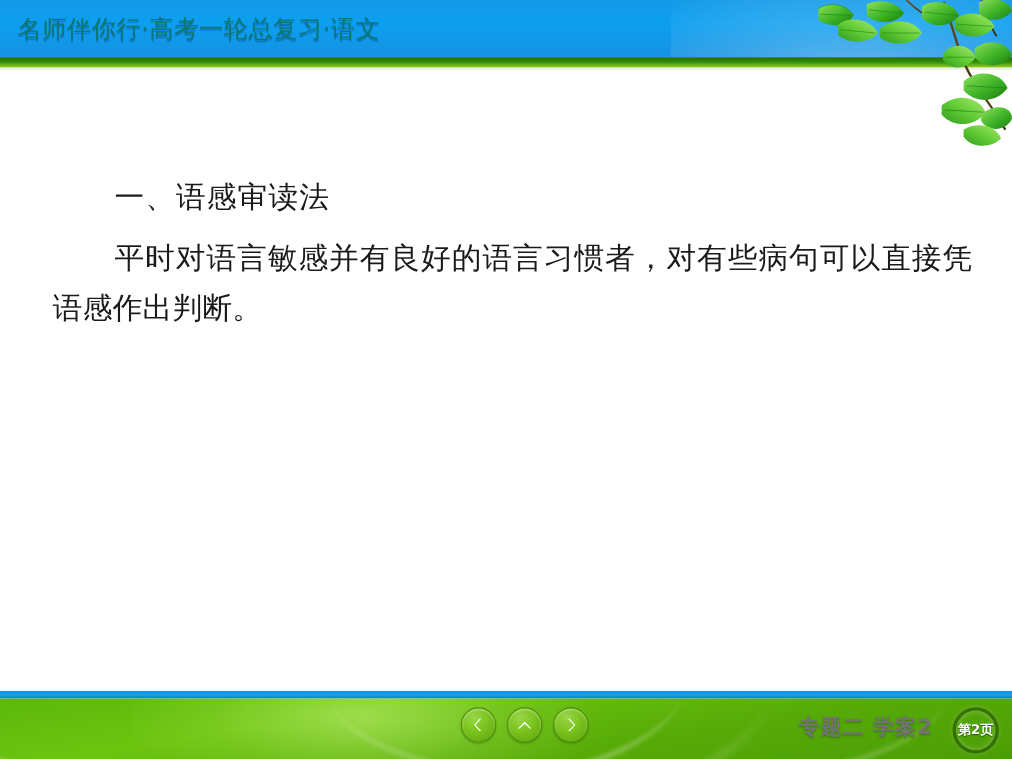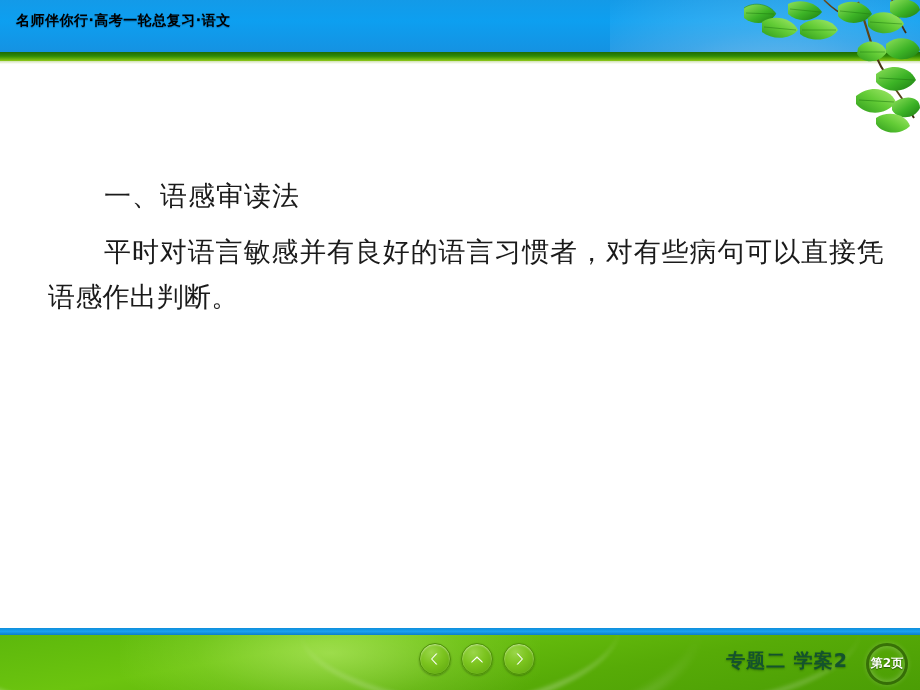--- a/index.html
+++ b/index.html
@@ -71,24 +71,24 @@
     right: -110px; top: -40px;
     width: 420px; height: 200px;
     background: radial-gradient(ellipse at 40% 80%, rgba(255,255,255,0.55) 0%, rgba(255,255,255,0.18) 40%, rgba(255,255,255,0) 72%);
   }
 
   .header-title {
     position: absolute;
     left: 16px;
     top: 12px;
     font-family: "DejaVu Sans", "Liberation Sans", sans-serif;
-    font-weight: bold;
-    font-size: 14px;
+    font-weight: normal;
+    font-size: 22px;
     letter-spacing: 0.5px;
-    color: #000000;
+    color: #0f766e;
     text-shadow: 0 1px 1px rgba(0,70,130,0.45);
     white-space: nowrap;
     z-index: 4;
   }
 
   
   .header-band {
     position: absolute;
     left: 0; top: 52px;
     width: 920px;
@@ -109,21 +109,21 @@
     right: 0; top: 0;
     width: 180px; height: 135px;
     z-index: 6;
     pointer-events: none;
   }
 
   
   .content {
     position: absolute;
     left: 48px;
-    top: 174px;
+    top: 157px;
     width: 836px;
   }
   .heading {
     font-size: 27px;
     line-height: 44px;
     color: #1a1a1a;
     text-indent: 56px;
     margin-bottom: 12px;
     letter-spacing: 1px;
   }
@@ -221,21 +221,21 @@
   .navbtn svg { display: block; }
 
   
   .footer-label {
     position: absolute;
     right: 72px;
     top: 648px;
     font-family: "DejaVu Sans", "Liberation Sans", sans-serif;
     font-weight: bold;
     font-size: 19px;
-    color: #14532d;
+    color: #737373;
     text-shadow: 0 1px 2px rgba(30,80,0,0.55);
     white-space: nowrap;
     z-index: 8;
     letter-spacing: 1px;
   }
 
   
   .page-badge {
     position: absolute;
     right: 10px;

